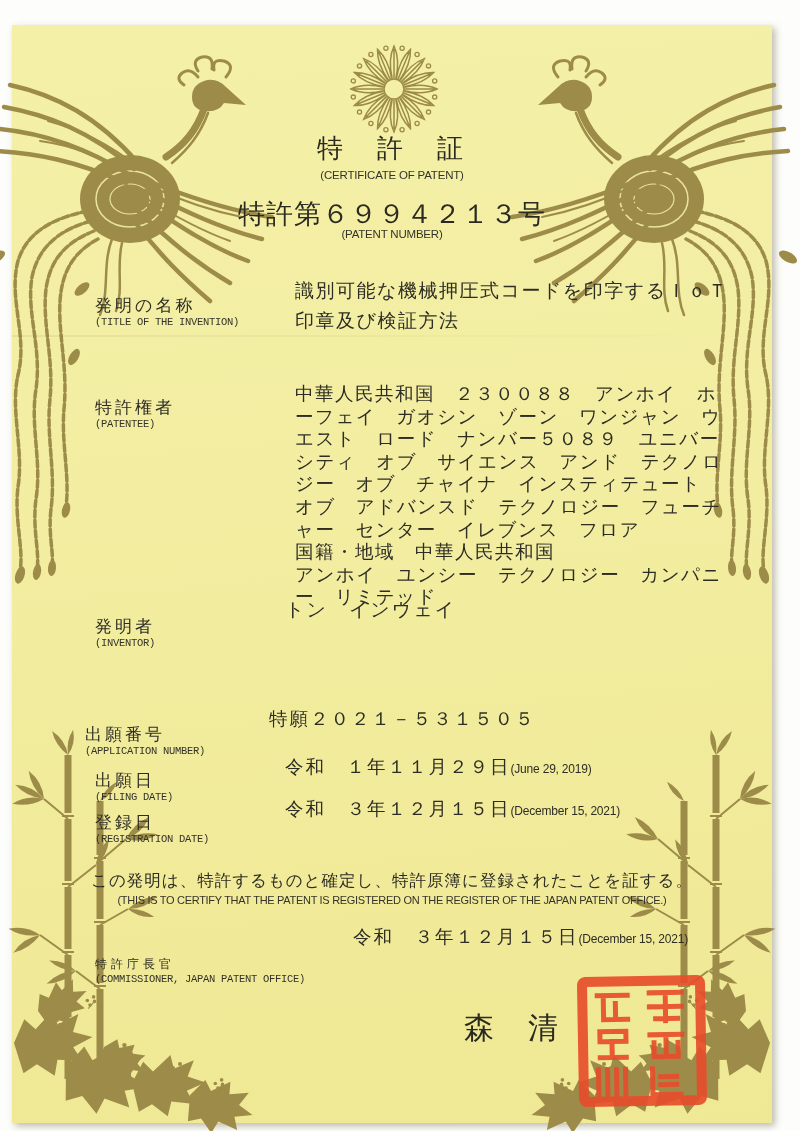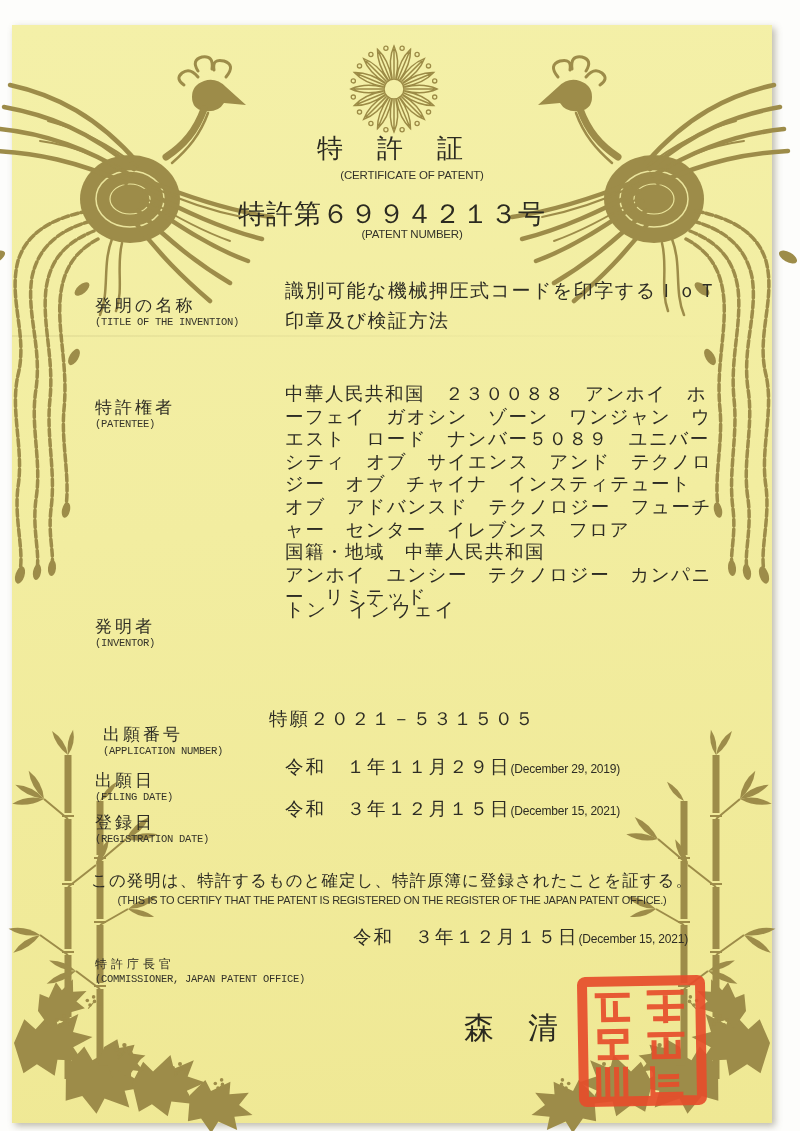--- a/index.html
+++ b/index.html
@@ -3,24 +3,24 @@
 <meta charset="utf-8">
 <style>
   html,body{margin:0;padding:0;background:#f4f4f0;}
   .page{position:relative;width:800px;height:1131px;background:#fdfdfb;overflow:hidden;
         font-family:"DejaVu Serif","Liberation Serif",serif;color:#2e2d24;}
   .paper{position:absolute;left:12px;top:25px;width:760px;height:1098px;
          background:linear-gradient(175deg,#f4f0a8 0%,#f2eda0 45%,#efe894 100%);
          box-shadow:3px 3px 7px rgba(110,105,75,.45);}
   .abs{position:absolute;}
   .center{left:0;width:100%;text-align:center;}
-  .pre{white-space:pre-line;}
+  .pre{white-space:pre-line;margin-left:10px;}
   .nowrap{white-space:nowrap;}
   .title-jp{font-size:26px;letter-spacing:4px;color:#2b2a20;}
-  .title-en{font-family:"Liberation Sans",sans-serif;font-size:11.5px;letter-spacing:-0.2px;color:#34332a;margin-left:20px;}
+  .title-en{font-family:"Liberation Sans",sans-serif;font-size:11.5px;letter-spacing:-0.2px;color:#34332a;}
   .pat-num{font-size:27px;letter-spacing:1px;color:#2b2a20;}
   .label-jp{font-size:17px;letter-spacing:3px;line-height:21px;margin-top:16px;}
   .en-sub{font-family:Liberation Mono, monospace;font-size:10.5px;letter-spacing:-0.3px;
           line-height:13px;color:#34332a;white-space:nowrap;}
   .value{font-size:18.5px;letter-spacing:1.5px;line-height:22.6px;}
   .value-title{font-size:19px;letter-spacing:1.5px;line-height:30px;}
   .value-one{font-size:18.5px;letter-spacing:2px;text-align:right;}
   .date-en{font-family:"Liberation Sans",sans-serif;font-size:12px;letter-spacing:-0.2px;}
   .cert-jp{font-size:16.5px;letter-spacing:1px;}
   .cert-en{font-family:"Liberation Sans",sans-serif;font-size:11px;letter-spacing:-0.3px;color:#34332a;}
@@ -213,32 +213,32 @@
 国籍・地域　中華人民共和国
 アンホイ　ユンシー　テクノロジー　カンパニ
 ー　リミテッド</div>
 
     <div class="abs" style="left:83px;top:575px">
       <div class="label-jp">発明者</div>
       <div class="en-sub">(INVENTOR)</div>
     </div>
     <div class="abs value-one" style="left:273px;top:572px;font-size:19px">トン　インウェイ</div>
 
-    <div class="abs" style="left:91px;top:683px">
+    <div class="abs" style="left:73px;top:683px">
       <div class="label-jp">出願番号</div>
       <div class="en-sub">(APPLICATION NUMBER)</div>
     </div>
     <div class="abs value-one" style="left:257px;top:681px">特願２０２１－５３１５０５</div>
 
     <div class="abs" style="left:83px;top:729px">
       <div class="label-jp">出願日</div>
       <div class="en-sub">(FILING DATE)</div>
     </div>
     <div class="abs nowrap" style="left:273px;top:729px">
-      <span class="value-one">令和　１年１１月２９日</span><span class="date-en">(December 29, 2019)</span>
+      <span class="value-one">令和　１年１１月２９日</span><span class="date-en">(June 29, 2019)</span>
     </div>
 
     <div class="abs" style="left:83px;top:771px">
       <div class="label-jp">登録日</div>
       <div class="en-sub">(REGISTRATION DATE)</div>
     </div>
     <div class="abs nowrap" style="left:273px;top:771px">
       <span class="value-one">令和　３年１２月１５日</span><span class="date-en">(December 15, 2021)</span>
     </div>
 

